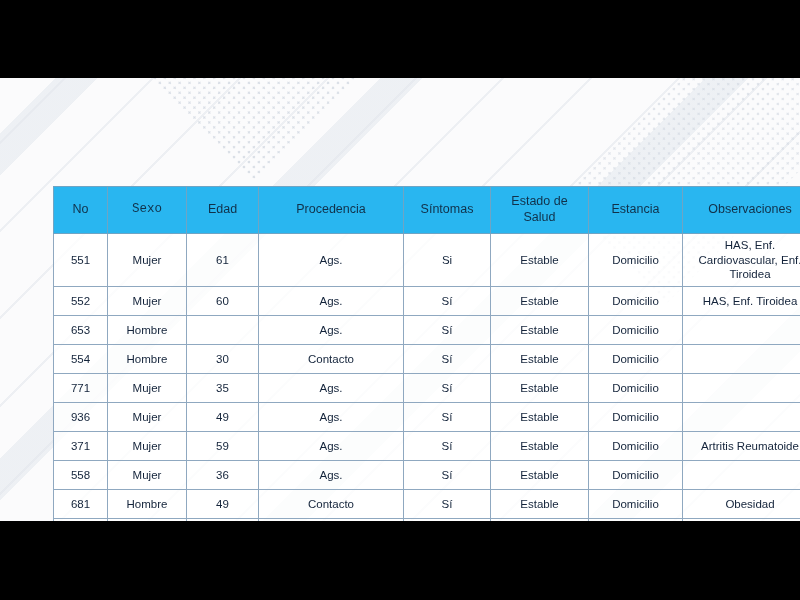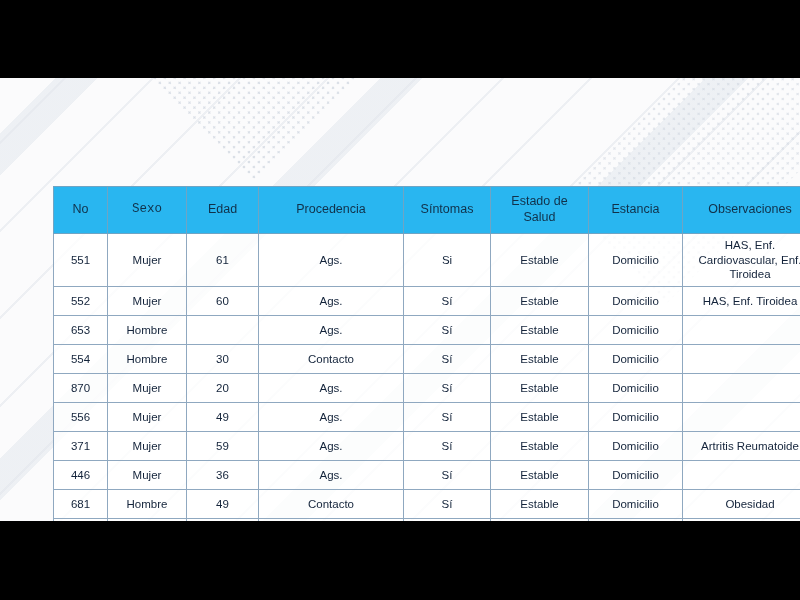--- a/index.html
+++ b/index.html
@@ -172,51 +172,51 @@
               <td class="num">554</td>
               <td>Hombre</td>
               <td>30</td>
               <td>Contacto</td>
               <td>Sí</td>
               <td>Estable</td>
               <td>Domicilio</td>
               <td></td>
             </tr>
             <tr>
-              <td class="num">870</td>
-              <td>Mujer</td>
-              <td>20</td>
-              <td>Ags.</td>
-              <td>Sí</td>
-              <td>Estable</td>
-              <td>Domicilio</td>
-              <td></td>
-            </tr>
-            <tr>
-              <td class="num">556</td>
+              <td class="num">771</td>
+              <td>Mujer</td>
+              <td>35</td>
+              <td>Ags.</td>
+              <td>Sí</td>
+              <td>Estable</td>
+              <td>Domicilio</td>
+              <td></td>
+            </tr>
+            <tr>
+              <td class="num">936</td>
               <td>Mujer</td>
               <td>49</td>
               <td>Ags.</td>
               <td>Sí</td>
               <td>Estable</td>
               <td>Domicilio</td>
               <td></td>
             </tr>
             <tr>
               <td class="num">371</td>
               <td>Mujer</td>
               <td>59</td>
               <td>Ags.</td>
               <td>Sí</td>
               <td>Estable</td>
               <td>Domicilio</td>
               <td>Artritis Reumatoide</td>
             </tr>
             <tr>
-              <td class="num">446</td>
+              <td class="num">558</td>
               <td>Mujer</td>
               <td>36</td>
               <td>Ags.</td>
               <td>Sí</td>
               <td>Estable</td>
               <td>Domicilio</td>
               <td></td>
             </tr>
             <tr>
               <td class="num">681</td>

